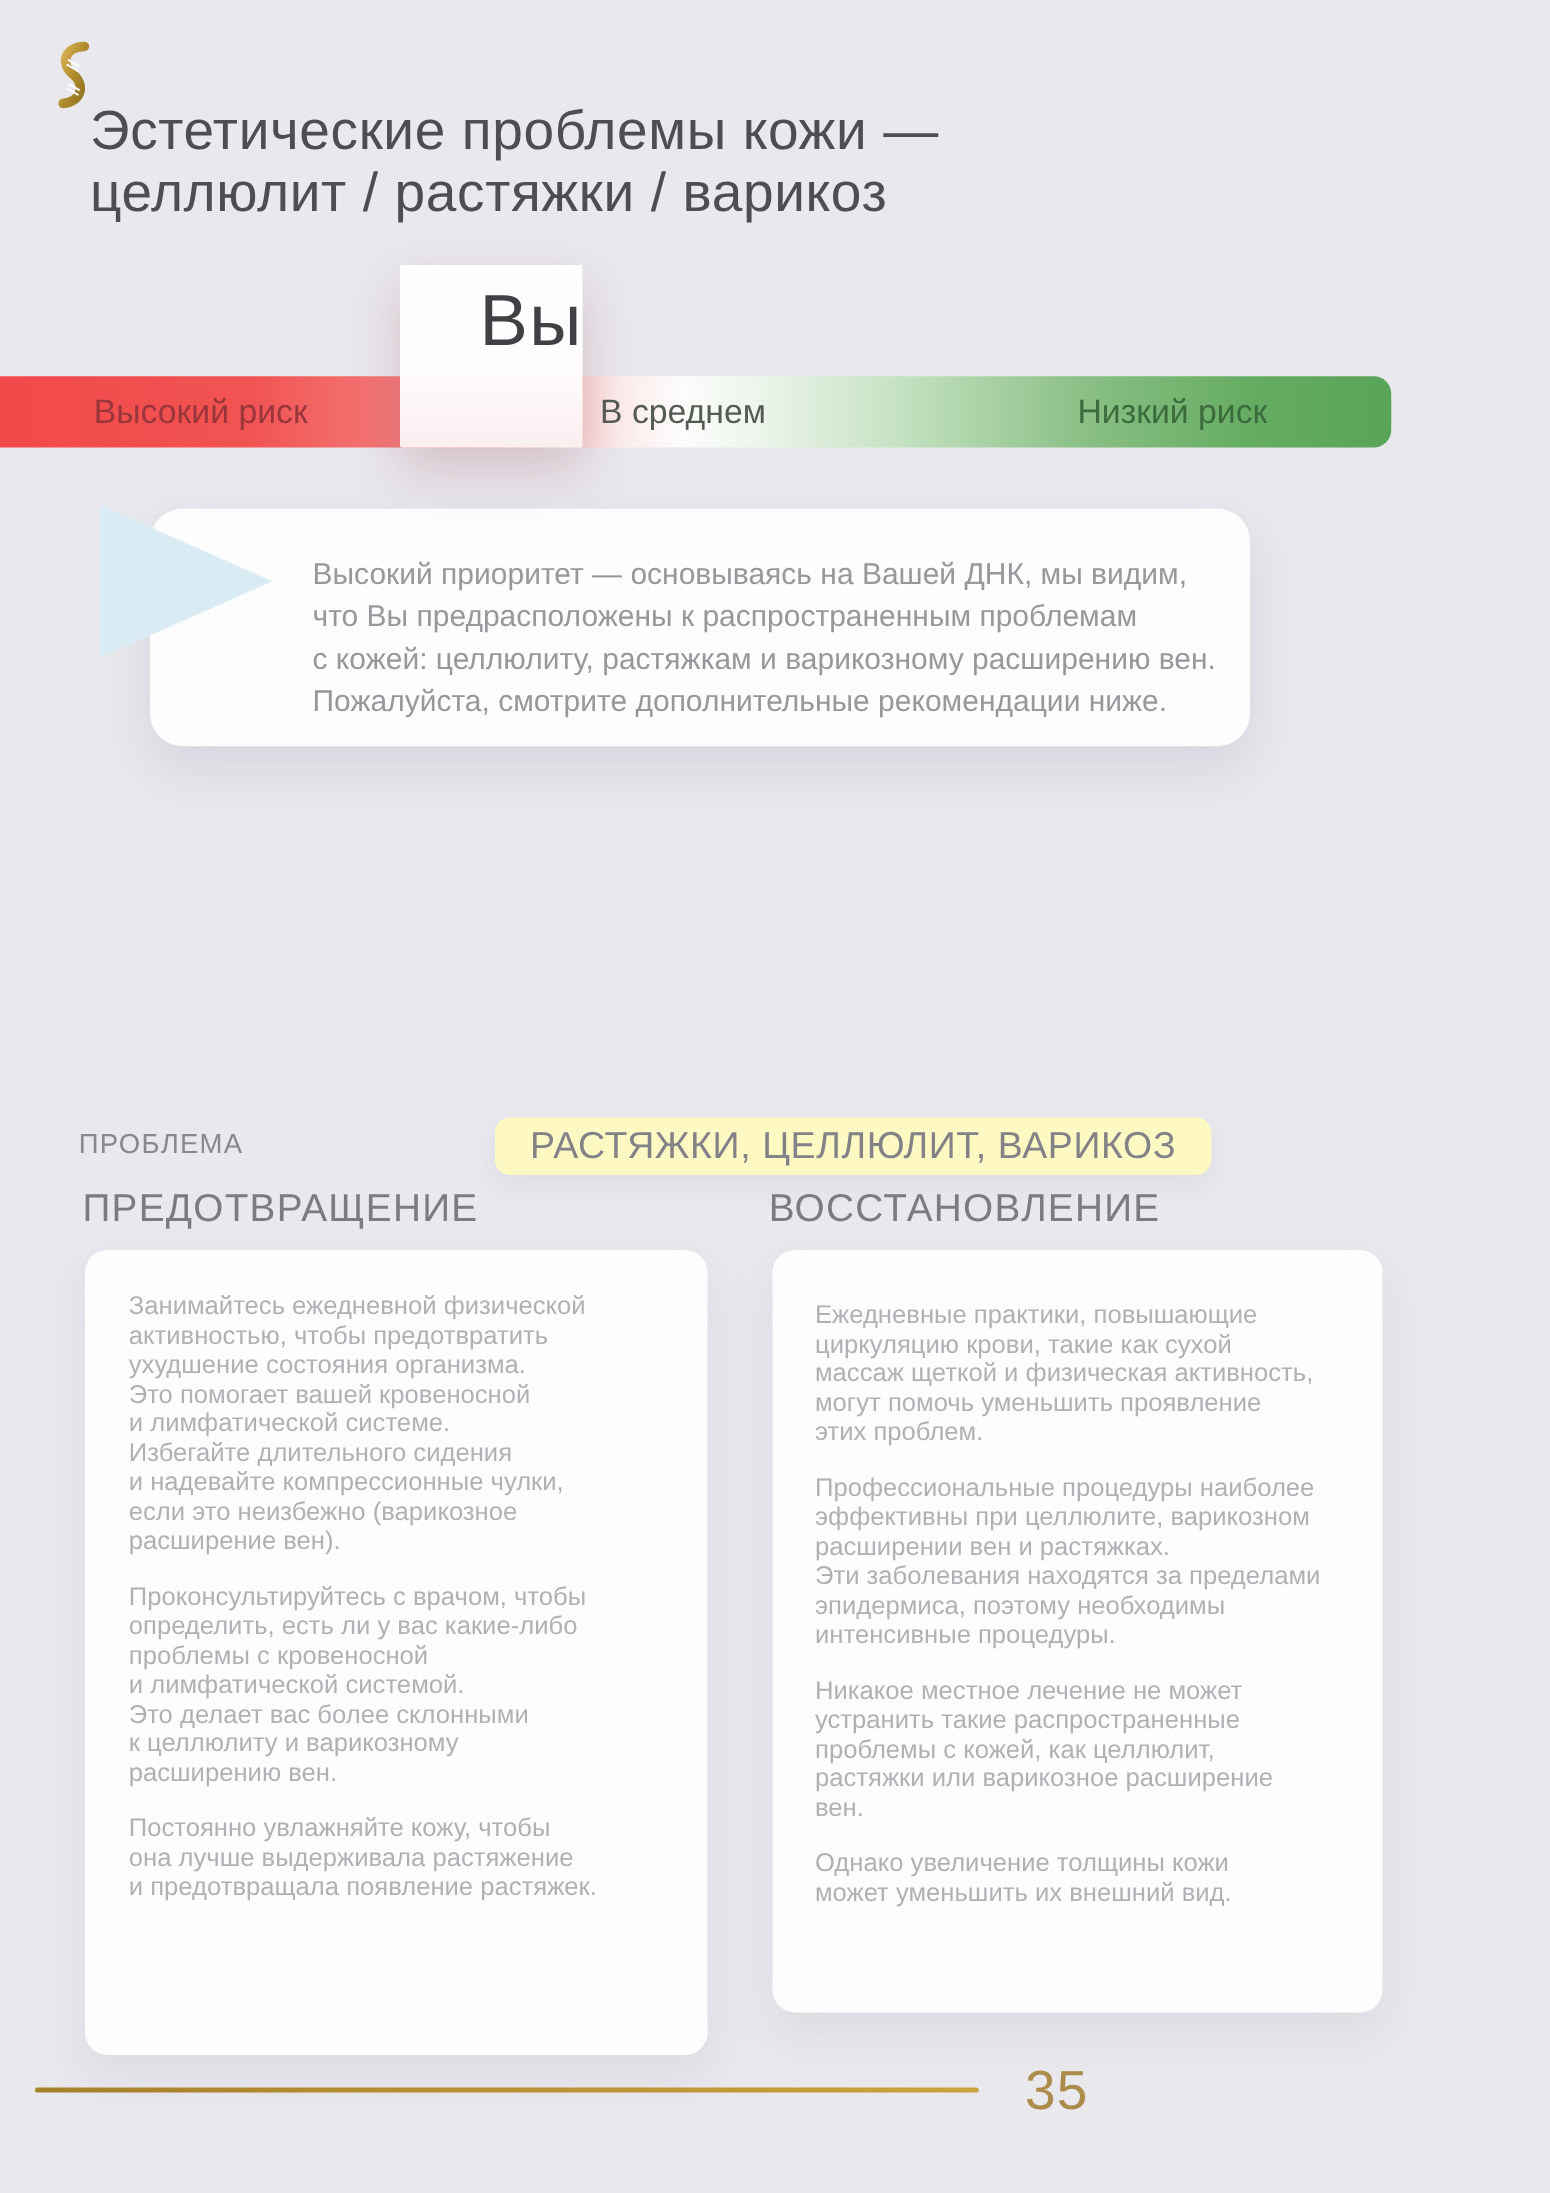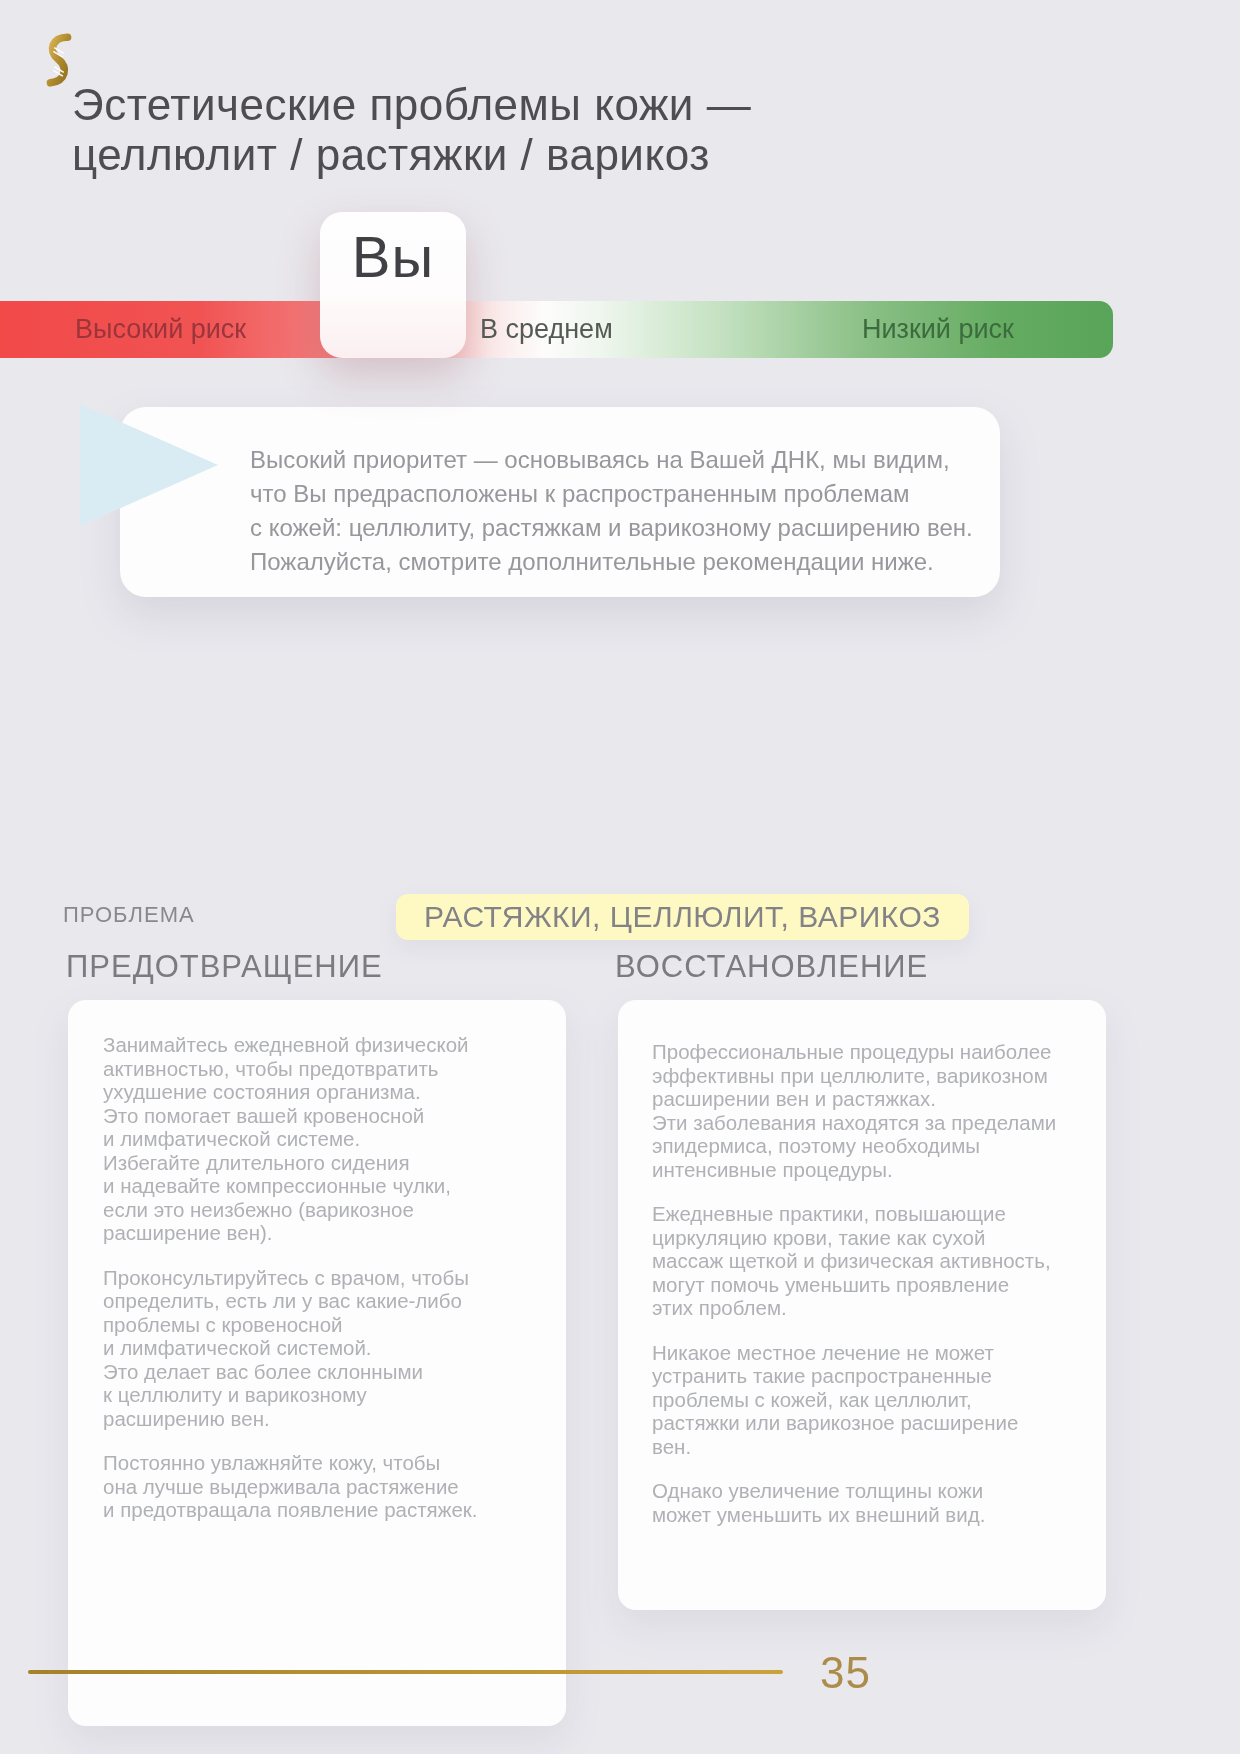--- a/index.html
+++ b/index.html
@@ -29,21 +29,21 @@
       #65ac62 90%, #58a458 100%);
   }
   .risk-label { position:absolute; top:0; height:57px; line-height:57px; font-size:27px; font-weight:300; }
   .risk-label.high { left:75px;  color:#9b353c; }
   .risk-label.mid  { left:480px; color:#535b53; }
   .risk-label.low  { left:862px; color:#3c6b3d; }
 
   
   .you-card {
     position:absolute; left:320px; top:212px; width:146px; height:146px;
-    border-radius:22px; z-index:3; text-align:center;
+    border-radius:2px; z-index:3; text-align:right;
     background:linear-gradient(180deg,#fefefe 0%,#fefcfc 55%,#fbeff0 100%);
     box-shadow:0 18px 40px rgba(150,80,90,0.25);
   }
   .you-card .you-text {
     display:inline-block; margin-top:16px; font-size:58px; line-height:1;
     font-weight:200; color:#404045; letter-spacing:1px;
   }
 
   
   .callout-card {
@@ -81,21 +81,21 @@
   }
   .col-heading { position:absolute; top:949px; font-size:31px; color:#7b7b80; letter-spacing:1px; }
   .col-heading.prevention  { left:66px; }
   .col-heading.restoration { left:615px; }
 
   .card {
     position:absolute; background:#fdfdfe; border-radius:18px;
     box-shadow:0 16px 36px rgba(130,130,155,0.13);
     box-sizing:border-box;
   }
-  .card.prevention  { left:68px;  top:1000px; width:498px; height:726px; padding:33px 28px 0 35px; }
+  .card.prevention  { left:68px;  top:1000px; width:498px; height:644px; padding:33px 28px 0 35px; }
   .card.restoration { left:618px; top:1000px; width:488px; height:610px; padding:40px 24px 0 34px; }
   .card p {
     margin:0 0 21px 0; font-size:20.5px; line-height:23.5px;
     color:#b0b1b5; font-weight:300; white-space:pre-line;
   }
 
   
   .footer-line {
     position:absolute; left:28px; top:1670px; width:755px; height:4px;
     border-radius:2px;
@@ -170,31 +170,31 @@
 проблемы с кровеносной
 и лимфатической системой.
 Это делает вас более склонными
 к целлюлиту и варикозному
 расширению вен.</p>
       <p>Постоянно увлажняйте кожу, чтобы
 она лучше выдерживала растяжение
 и предотвращала появление растяжек.</p>
     </div>
   <div class="card restoration">
+      <p>Ежедневные практики, повышающие
+циркуляцию крови, такие как сухой
+массаж щеткой и физическая активность,
+могут помочь уменьшить проявление
+этих проблем.</p>
       <p>Профессиональные процедуры наиболее
 эффективны при целлюлите, варикозном
 расширении вен и растяжках.
 Эти заболевания находятся за пределами
 эпидермиса, поэтому необходимы
 интенсивные процедуры.</p>
-      <p>Ежедневные практики, повышающие
-циркуляцию крови, такие как сухой
-массаж щеткой и физическая активность,
-могут помочь уменьшить проявление
-этих проблем.</p>
       <p>Никакое местное лечение не может
 устранить такие распространенные
 проблемы с кожей, как целлюлит,
 растяжки или варикозное расширение
 вен.</p>
       <p>Однако увеличение толщины кожи
 может уменьшить их внешний вид.</p>
     </div>
 
   <div class="footer-line"></div>

